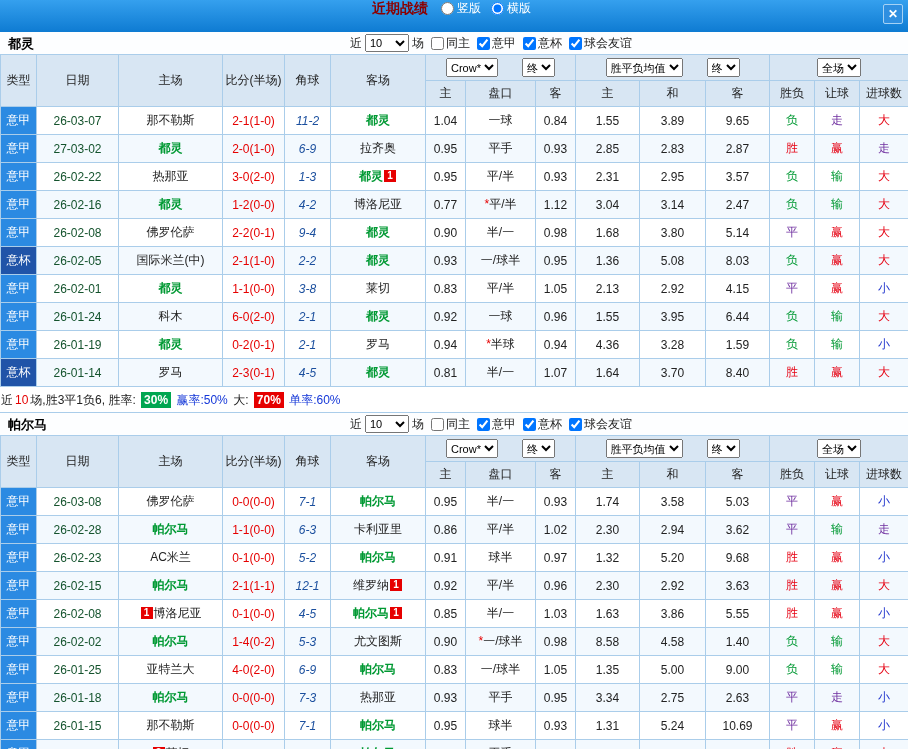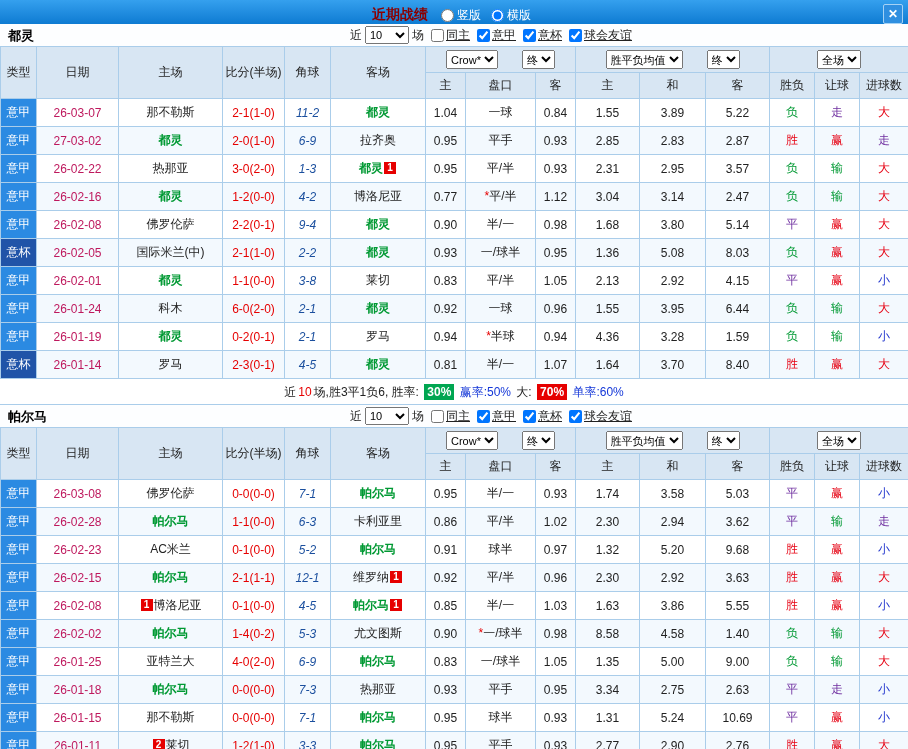--- a/index.html
+++ b/index.html
@@ -1,47 +1,47 @@
 <!DOCTYPE html>
 <html><head>
 <meta charset="utf-8">
 <style>
   * { margin:0; padding:0; box-sizing:border-box; }
   html,body { width:908px; height:749px; overflow:hidden; }
   body { font-family:"Liberation Sans", sans-serif; background:#fff; font-size:12px; color:#222; }
-  .titlebar { height:24px; background:linear-gradient(#35a0ee,#0e7bd2); display:flex; align-items:flex-end; justify-content:center; position:relative; }
+  .titlebar { height:32px; background:linear-gradient(#35a0ee,#0e7bd2); display:flex; align-items:flex-start; justify-content:center; position:relative; }
   .titlebar .title { color:#8b0000; font-weight:bold; font-size:14px; margin-right:8px; }
   .titlebar label { color:#fff; font-size:12px; display:inline-flex; align-items:center; margin:0 5px; cursor:pointer; }
   .titlebar input { margin-right:3px; }
   .close-btn { position:absolute; right:5px; top:4px; width:20px; height:20px; background:#2f8fe0; border:1px solid #a5d2f5; border-radius:2px; color:#fff; font-size:12px; font-weight:bold; text-align:center; line-height:18px; cursor:pointer; }
   .section-head { position:relative; height:22px; background:#fdfeff; }
   .team-name { position:absolute; left:8px; top:3px; font-weight:bold; font-size:13px; color:#000; }
   .filters { position:absolute; left:350px; top:0; height:22px; display:flex; align-items:center; font-size:12px; color:#222; }
   .filters select { font-size:11px; height:18px; width:44px; margin:0 3px; }
-  .filters label { display:inline-flex; align-items:center; margin-left:7px; cursor:pointer;text-decoration:underline; }
+  .filters label { display:inline-flex; align-items:center; margin-left:7px; cursor:pointer; }
   .filters input { margin-right:2px; }
   table { width:908px; table-layout:fixed; border-collapse:collapse; }
   th, td { border:1px solid #aacdea; text-align:center; overflow:hidden; white-space:nowrap; }
   thead tr { height:26px; }
   thead th { background:#d8e6f3; font-weight:normal; font-size:12px; color:#222; }
   tbody tr { height:28px; }
   tbody tr:nth-child(even) td { background:#f3f9fe; }
   tbody tr:nth-child(odd) td { background:#fff; }
   td.type-league { background:#2b8ae2 !important; color:#fff; }
   td.type-cup { background:#2054a8 !important; color:#fff; }
-  td.date { color:#be185d; }
+  td.date { color:#14532d; }
   td.score { color:#e60000; }
   td.corner { color:#1b4f9e;font-style:italic; }
   .focus { color:#009933; font-weight:bold; }
   .star { color:#e60000; }
   .t-red { color:#e60012; } .t-green { color:#009933; } .t-purple { color:#7030a0; } .t-blue { color:#2135cd; }
   .rcard { display:inline-block; min-width:12px; height:12px; line-height:12px; background:#e60000; color:#fff; font-size:10px; text-align:center; margin:0 1px; vertical-align:1px; font-weight:bold; }
   .dd-wrap { display:flex; justify-content:center; gap:24px; align-items:center; }
   .dd-wrap select { font-size:11px; height:19px; }
-  .summary { height:26px; line-height:26px; text-align:center; font-size:12px; border-bottom:1px solid #aacdea; background:#fff; }
+  .summary { height:26px; line-height:26px; font-size:12px; border-bottom:1px solid #aacdea; background:#fff; }
   .summary span { margin:0 1px; }
   .summary .red { color:#e60000; }
   .summary .blue { color:#1437d8; }
   .pct { color:#fff; font-weight:bold; padding:1px 3px; }
   .pct-green { background:#00a651; }
   .pct-red { background:#e60000; }
 </style>
 </head>
 <body>
 
@@ -145,21 +145,21 @@
           <td class="date">26-03-07</td>
           <td><span>那不勒斯</span></td>
           <td class="score">2-1(1-0)</td>
           <td class="corner">11-2</td>
           <td><span class="focus">都灵</span></td>
           <td>1.04</td>
           <td>一球</td>
           <td>0.84</td>
           <td>1.55</td>
           <td>3.89</td>
-          <td>5.22</td>
+          <td>9.65</td>
           <td class="t-green">负</td>
           <td class="t-purple">走</td>
           <td class="t-red">大</td>
         </tr>
         <tr>
           <td class="type type-league">意甲</td>
           <td class="date">27-03-02</td>
           <td><span class="focus">都灵</span></td>
           <td class="score">2-0(1-0)</td>
           <td class="corner">6-9</td>

